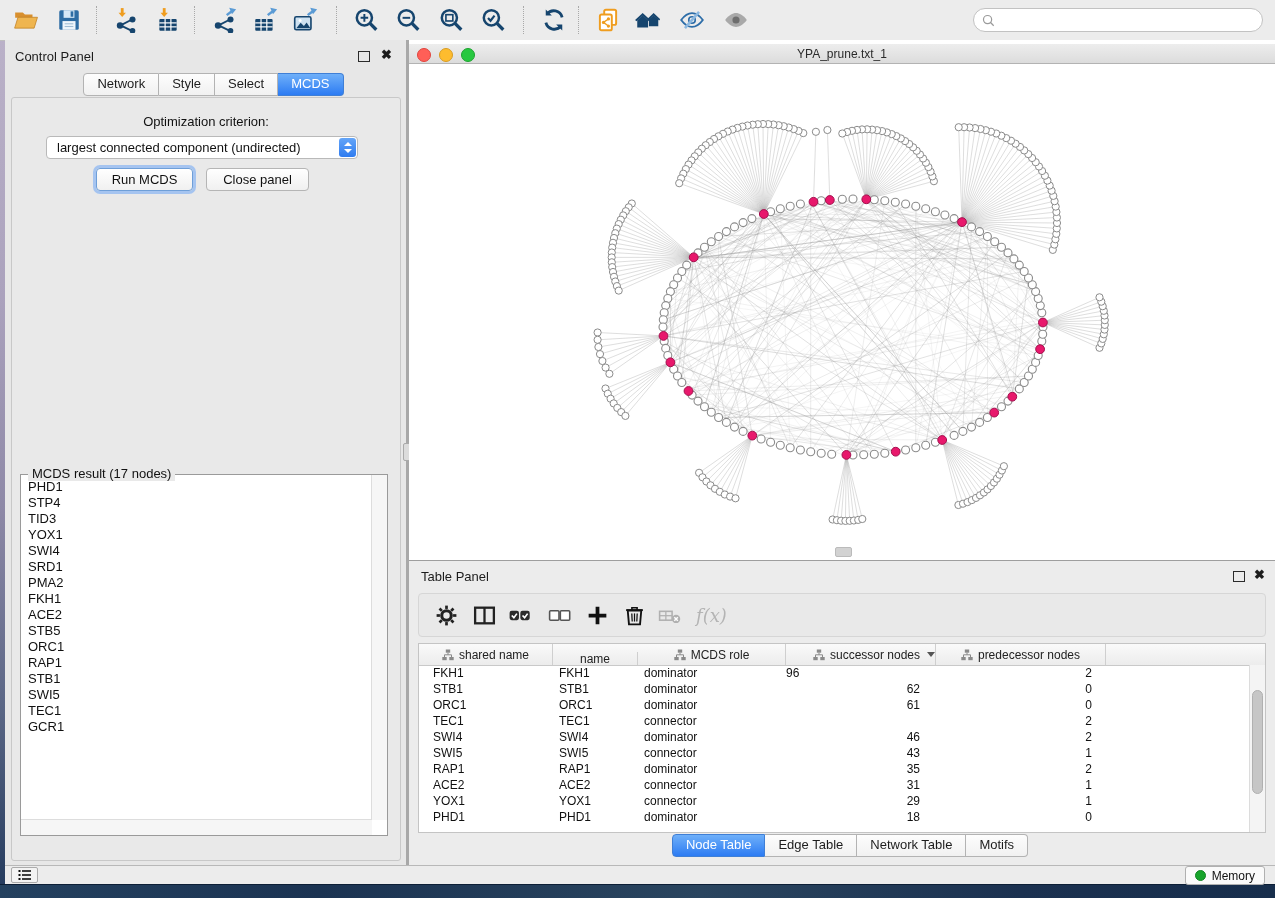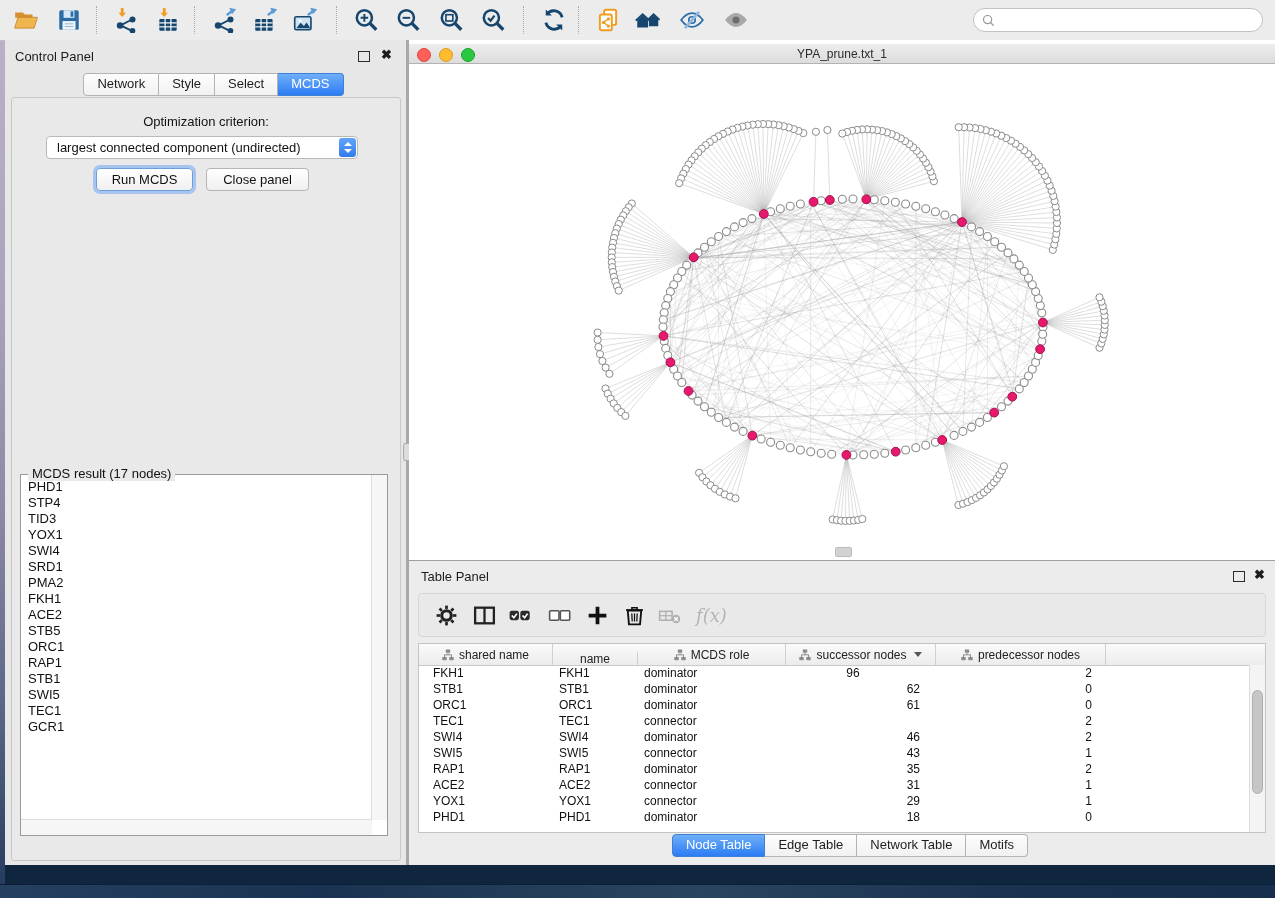--- a/index.html
+++ b/index.html
@@ -1110,21 +1110,21 @@
                 <rect x="3.8" y="0.5" width="4.4" height="3.2"></rect>
                 <rect x="0.3" y="8" width="4.4" height="3.2"></rect>
                 <rect x="7.3" y="8" width="4.4" height="3.2"></rect>
               </g>
               <g stroke="#8a8a8a" fill="none">
                 <path d="M6 3.7v2.1M2.5 8V5.8h7V8"></path>
               </g>
             </svg>
             <span>MCDS role</span>
           </div>
-          <div class="gh-cell" style="width: 150px;">
+          <div class="gh-cell" style="width: 150px; justify-content: flex-end;">
             <svg viewBox="0 0 12 12">
               <g fill="#8a8a8a">
                 <rect x="3.8" y="0.5" width="4.4" height="3.2"></rect>
                 <rect x="0.3" y="8" width="4.4" height="3.2"></rect>
                 <rect x="7.3" y="8" width="4.4" height="3.2"></rect>
               </g>
               <g stroke="#8a8a8a" fill="none">
                 <path d="M6 3.7v2.1M2.5 8V5.8h7V8"></path>
               </g>
             </svg>
@@ -1144,21 +1144,21 @@
             </svg>
             <span>predecessor nodes</span>
           </div>
           <div class="gh-cell" style="flex: 1 1 0%; border-right: none;"></div>
         </div>
       <div class="grid-body" id="grid-body">
           <div class="grid-row">
             <div class="gr-cell" style="width: 134px; padding-left: 14px;">FKH1</div>
             <div class="gr-cell" style="width: 85px; padding-left: 6px;">FKH1</div>
             <div class="gr-cell" style="width: 148px; padding-left: 6px;">dominator</div>
-            <div class="gr-cell" style="width: 150px; text-align: center; padding-right: 16px;">96</div>
+            <div class="gr-cell" style="width: 150px; text-align: left; padding-right: 16px;">96</div>
             <div class="gr-cell" style="width: 170px; text-align: right; padding-right: 14px;">2</div>
           </div>
           <div class="grid-row">
             <div class="gr-cell" style="width: 134px; padding-left: 14px;">STB1</div>
             <div class="gr-cell" style="width: 85px; padding-left: 6px;">STB1</div>
             <div class="gr-cell" style="width: 148px; padding-left: 6px;">dominator</div>
             <div class="gr-cell" style="width: 150px; text-align: right; padding-right: 16px;">62</div>
             <div class="gr-cell" style="width: 170px; text-align: right; padding-right: 14px;">0</div>
           </div>
           <div class="grid-row">
@@ -1223,13 +1223,33 @@
         </div>
     </div>
     <div class="seg-tabs bottom-tabs">
       <div class="seg sel">Node Table</div>
       <div class="seg">Edge Table</div>
       <div class="seg">Network Table</div>
       <div class="seg">Motifs</div>
     </div>
   </div>
 
+  <div class="statusbar">
+    <button class="list-btn">
+      <svg viewBox="0 0 14 12">
+          <g stroke="#111" stroke-width="1.6">
+            <line x1="4" y1="2" x2="13" y2="2"></line>
+            <line x1="4" y1="6" x2="13" y2="6"></line>
+            <line x1="4" y1="10" x2="13" y2="10"></line>
+          </g>
+          <g fill="#111">
+            <rect x="0.5" y="1" width="2" height="2"></rect>
+            <rect x="0.5" y="5" width="2" height="2"></rect>
+            <rect x="0.5" y="9" width="2" height="2"></rect>
+          </g>
+        </svg>
+    </button>
+    <div class="memory-btn">
+      <span class="memory-dot"></span>
+      <span class="memory-label">Memory</span>
+    </div>
+  </div>
 </div>
 
 </body></html>

